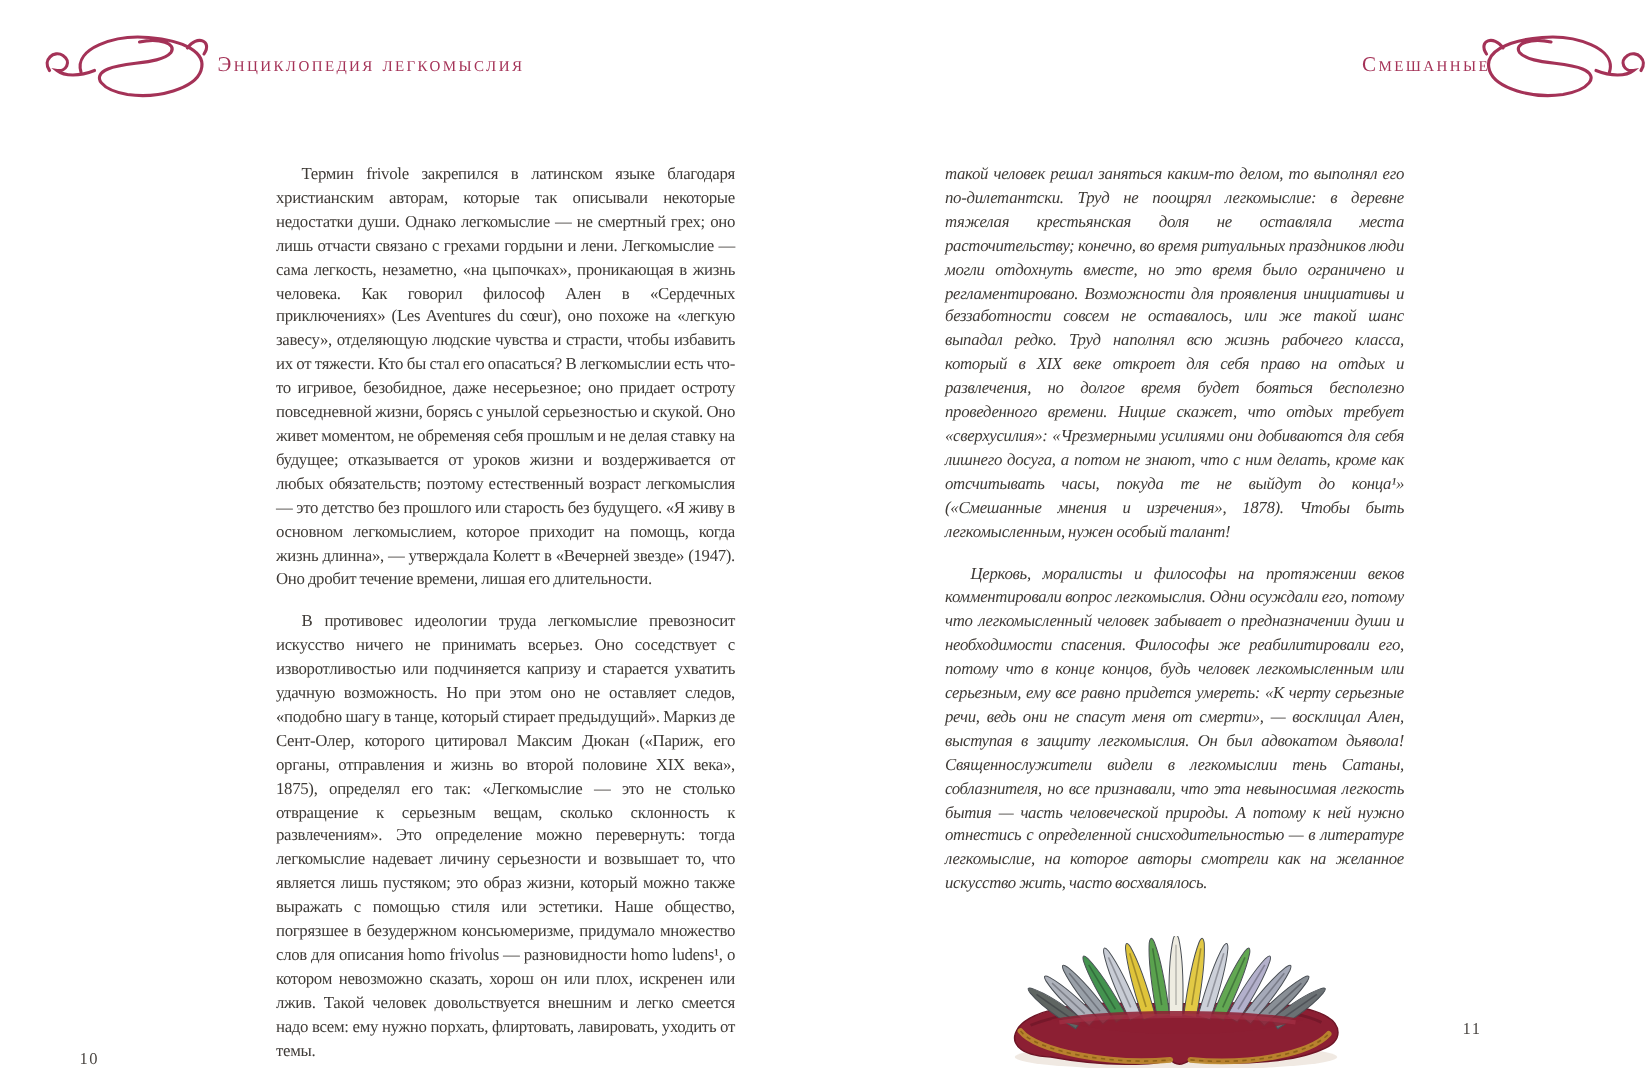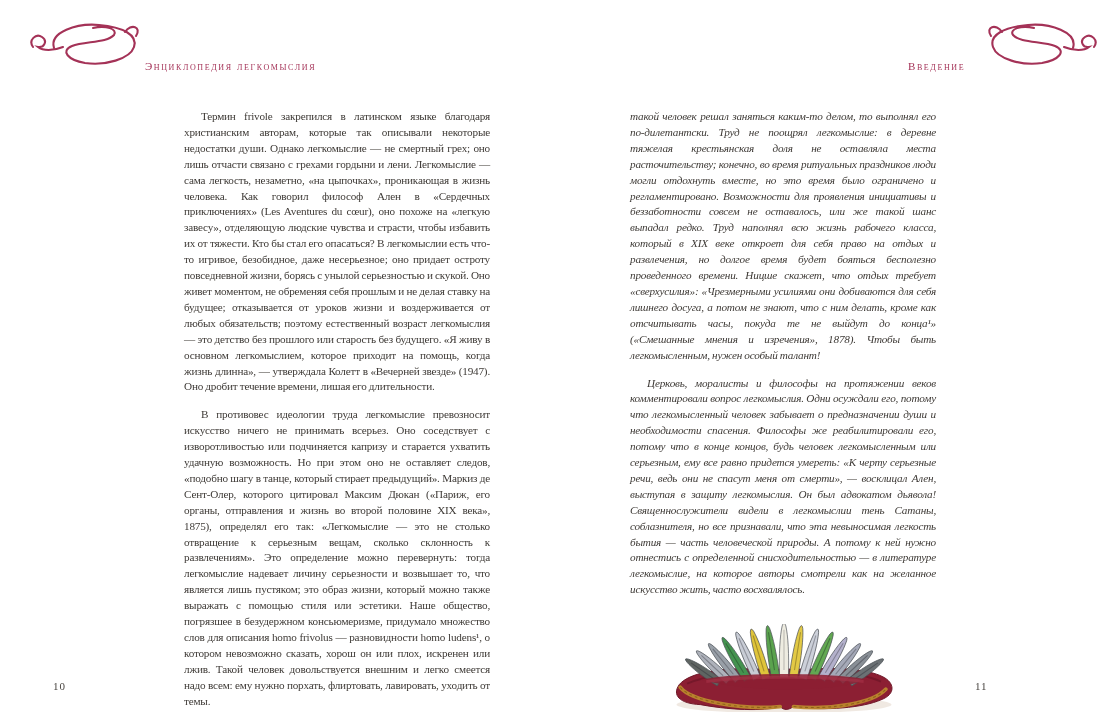--- a/index.html
+++ b/index.html
@@ -15,25 +15,24 @@
     overflow:hidden;
   }
   .spread{position:relative;width:1100px;height:712px;background:#ffffff;}
 
   
   .flourish{position:absolute;top:20px;width:112px;height:48px;}
   .flourish-left{left:30px;}
   .flourish-right{left:985px;transform:scaleX(-1);}
   .running-head{
     position:absolute;top:36px;
-    font-size:11px;letter-spacing:1.6px;
+    font-size:14px;letter-spacing:1.6px;
     font-variant:small-caps;
     color:var(--accent);
     white-space:nowrap;
-    margin-top:24px;
   }
   .running-head-left{left:145px;}
   .running-head-right{left:908px;}
 
   
   .column{
     position:absolute;top:97px;width:330px;
     font-size:11.2px;line-height:15.9px;
     letter-spacing:-0.2px;word-spacing:-0.4px;
     text-align:justify;
@@ -55,39 +54,39 @@
   .illustration-wrap{
     width:242px;height:96px;
     margin:26px 0 0 45px;
   }
 
   
   .page-number{
     position:absolute;top:680px;
     font-size:11px;color:#4a4642;letter-spacing:1px;
   }
-  .page-number-left{left:53px;}
+  .page-number-left{left:53px;margin-top:20px;}
   .page-number-right{left:975px;}
 </style>
 </head>
 <body>
 
 <div class="spread">
 
   <svg class="flourish flourish-left" viewBox="0 0 112 48" aria-hidden="true">
     <g fill="none" stroke="var(--accent)" stroke-width="2.1" stroke-linecap="round">
       <path d="M3 27 C-2 20 6 13 12 17 C18 21 14 28 8 27 C13 31 23 31 33 27"></path>
       <path d="M24 28 C19 12 47 3 69 5 C93 7 108 15 104 27 C100 39 75 46 55 43 C38 40 30 31 42 26 C54 21 77 23 84 15 C88 9 76 5 63 8"></path>
       <path d="M95 12 C101 3 112 7 106 16"></path>
     </g>
   </svg>
 
   <div class="running-head running-head-left">Энциклопедия легкомыслия</div>
 
-  <div class="running-head running-head-right">Введение</div>
+  <div class="running-head running-head-right">Смешанные</div>
 
   <svg class="flourish flourish-right" viewBox="0 0 112 48" aria-hidden="true">
     <g fill="none" stroke="var(--accent)" stroke-width="2.1" stroke-linecap="round">
       <path d="M3 27 C-2 20 6 13 12 17 C18 21 14 28 8 27 C13 31 23 31 33 27"></path>
       <path d="M24 28 C19 12 47 3 69 5 C93 7 108 15 104 27 C100 39 75 46 55 43 C38 40 30 31 42 26 C54 21 77 23 84 15 C88 9 76 5 63 8"></path>
       <path d="M95 12 C101 3 112 7 106 16"></path>
     </g>
   </svg>
 
   <div class="column column-left">

